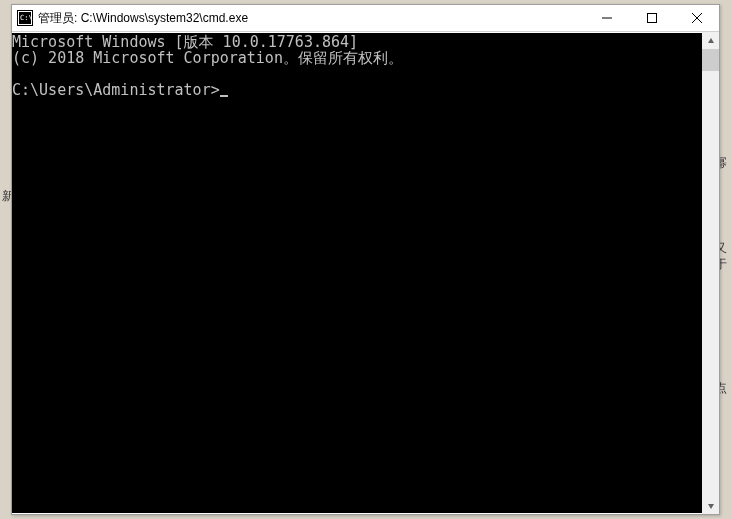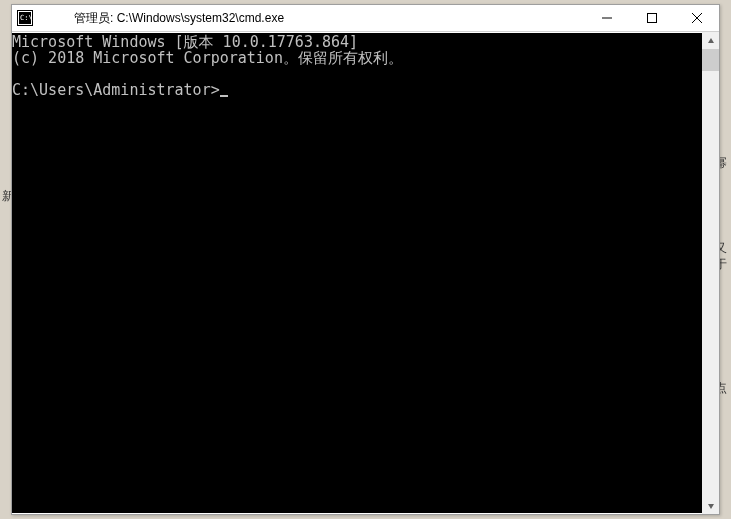--- a/index.html
+++ b/index.html
@@ -61,21 +61,20 @@
       flex-shrink: 0;
     }
     .title-icon svg {
       width: 16px;
       height: 16px;
     }
     .title-text {
       flex: 1;
       white-space: nowrap;
       overflow: hidden;
-      margin-left: 36px;
     }
     .window-controls {
       display: flex;
       height: 100%;
     }
     .win-btn {
       width: 45px;
       height: 100%;
       display: flex;
       align-items: center;

